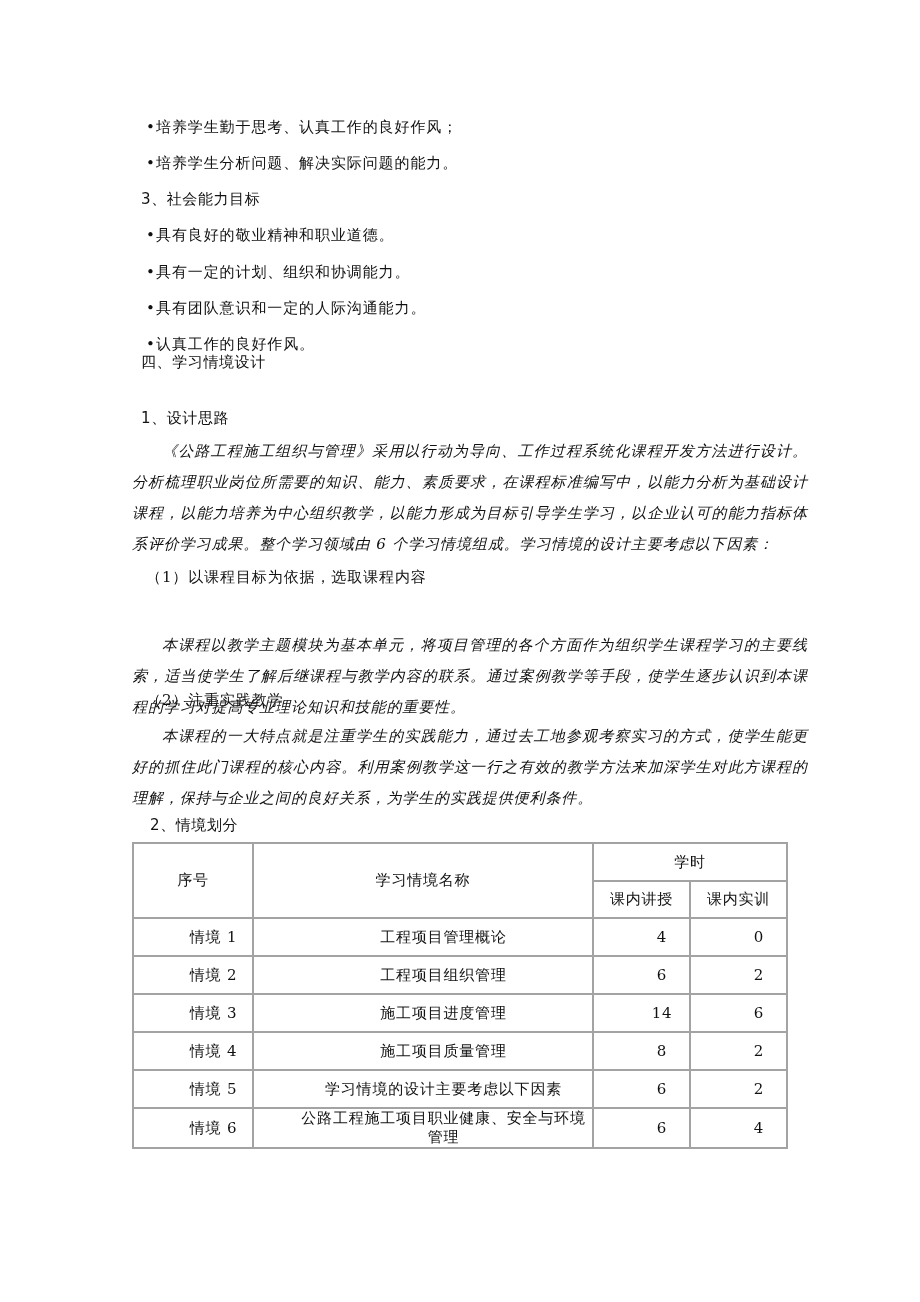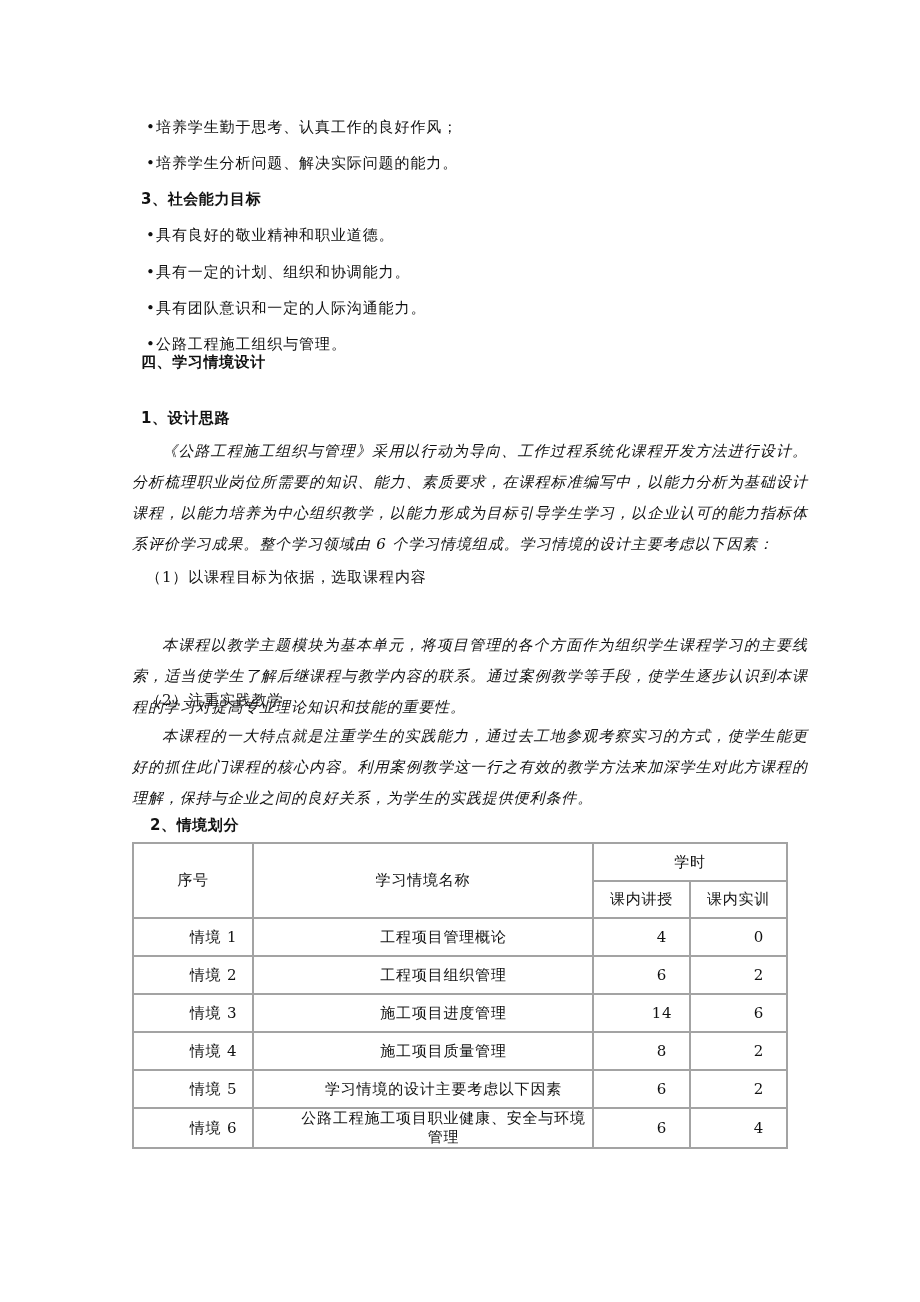--- a/index.html
+++ b/index.html
@@ -31,21 +31,21 @@
     }
     .bullet-line {
       left: 146px;
     }
     .bullet-dot {
       display: inline-block;
       width: 10px;
     }
     .heading {
       font-family: "DejaVu Sans", "Liberation Sans", sans-serif;
-      font-weight: bold;
+      font-weight: normal;
       font-size: 15px;
       left: 141px;
       letter-spacing: 0.6px;
       text-align: right;
     }
     .para {
       position: absolute;
       left: 132px;
       width: 676px;
       font-size: 15px;
@@ -108,21 +108,21 @@
   <div class="line bullet-line" style="top:225px;">
     <span class="bullet-dot">•</span><span>具有良好的敬业精神和职业道德。</span>
   </div>
   <div class="line bullet-line" style="top:262px;">
     <span class="bullet-dot">•</span><span>具有一定的计划、组织和协调能力。</span>
   </div>
   <div class="line bullet-line" style="top:298px;">
     <span class="bullet-dot">•</span><span>具有团队意识和一定的人际沟通能力。</span>
   </div>
   <div class="line bullet-line" style="top:334px;">
-    <span class="bullet-dot">•</span><span>公路工程施工组织与管理。</span>
+    <span class="bullet-dot">•</span><span>认真工作的良好作风。</span>
   </div>
 
   <div class="line heading" style="top:352px;">四、学习情境设计</div>
   <div class="line heading" style="top:408px;">1、设计思路</div>
 
   <div class="para" style="top:436px;">《公路工程施工组织与管理》采用以行动为导向、工作过程系统化课程开发方法进行设计。分析梳理职业岗位所需要的知识、能力、素质要求，在课程标准编写中，以能力分析为基础设计课程，以能力培养为中心组织教学，以能力形成为目标引导学生学习，以企业认可的能力指标体系评价学习成果。整个学习领域由 6 个学习情境组成。学习情境的设计主要考虑以下因素：</div>
 
   <div class="subhead" style="top:567px;">（1）以课程目标为依据，选取课程内容</div>
   <div class="para" style="top:590px;margin-top:40px;">本课程以教学主题模块为基本单元，将项目管理的各个方面作为组织学生课程学习的主要线索，适当使学生了解后继课程与教学内容的联系。通过案例教学等手段，使学生逐步认识到本课程的学习对提高专业理论知识和技能的重要性。</div>
 

